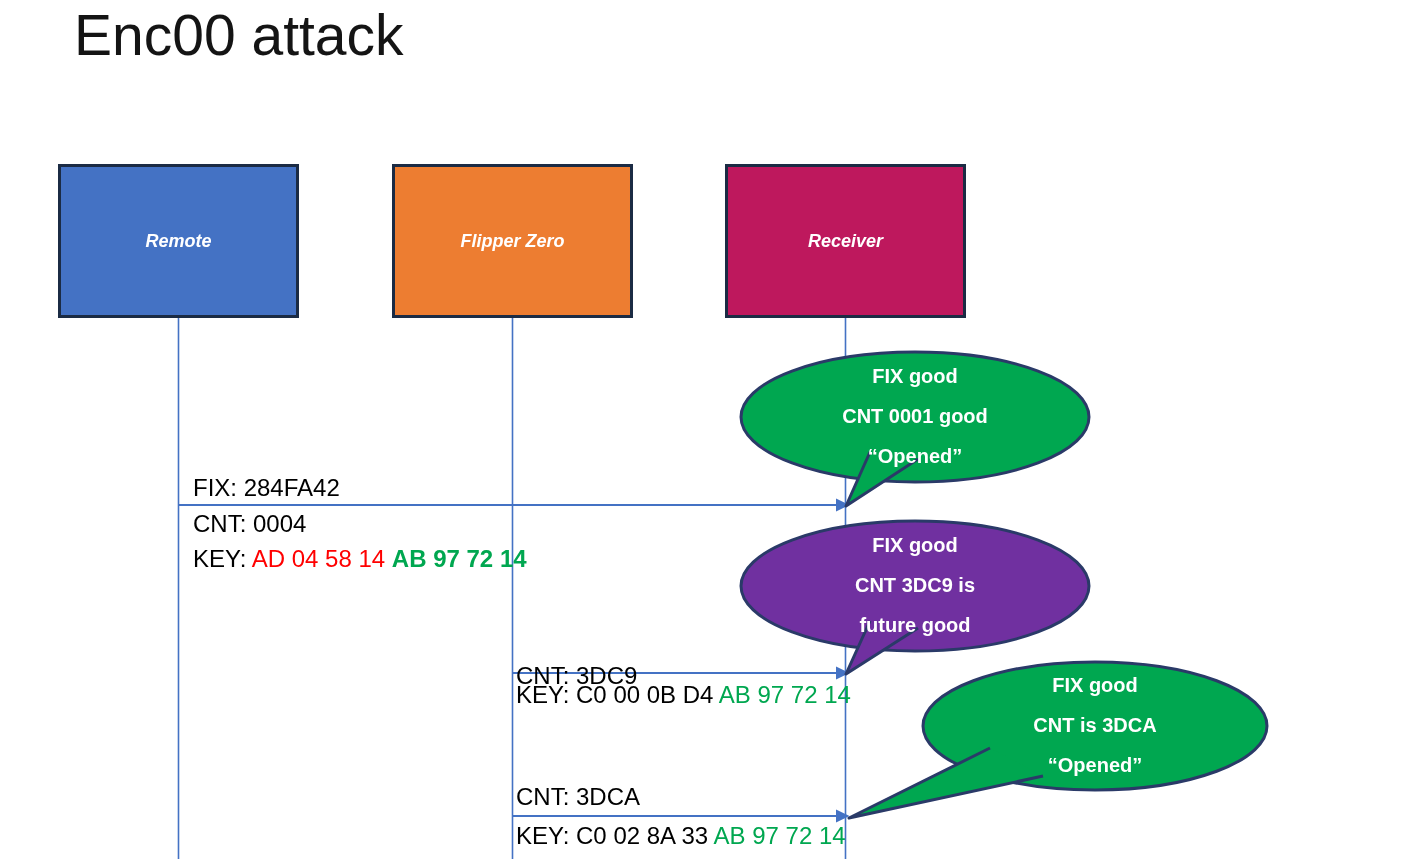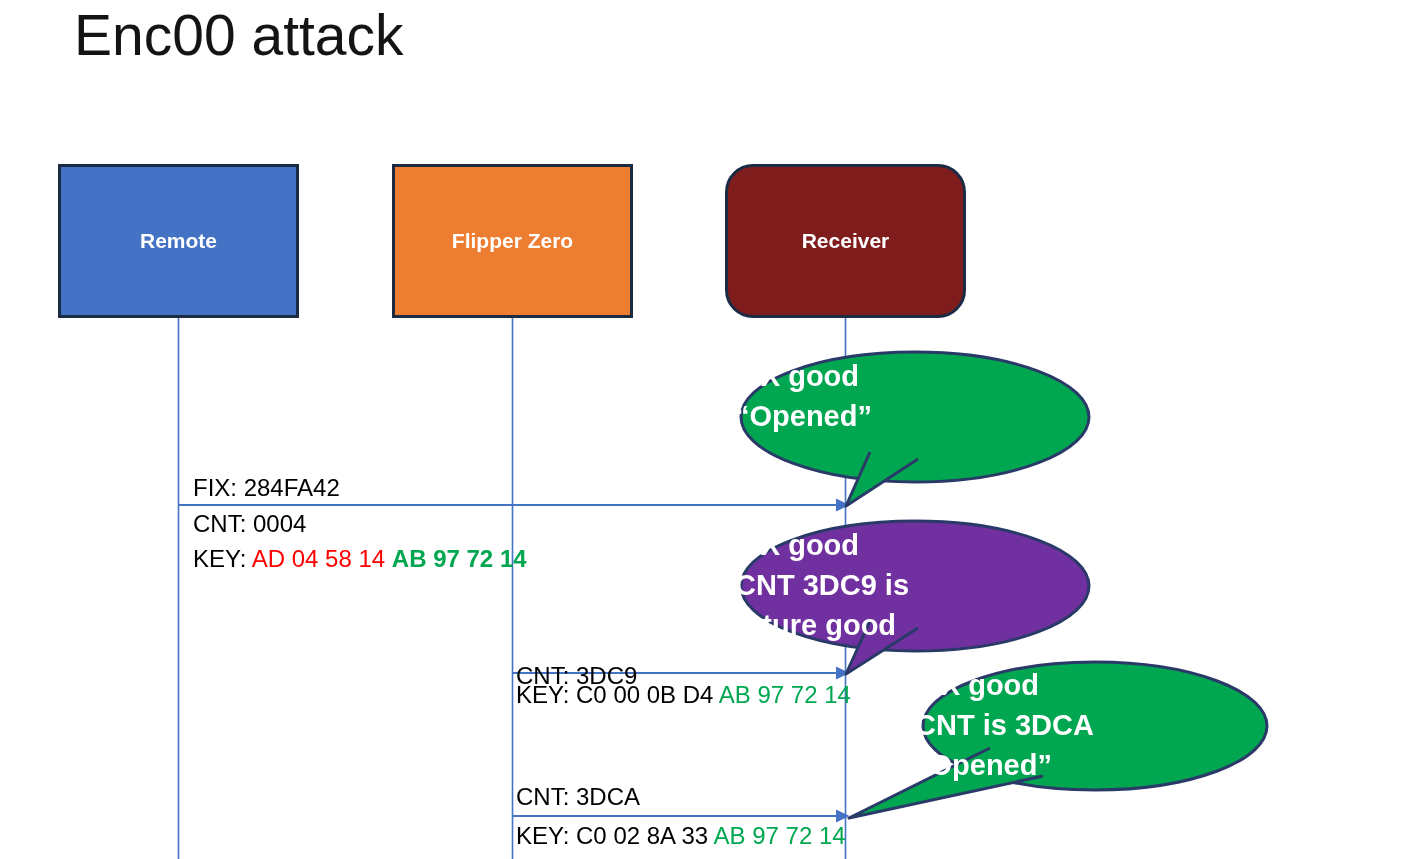--- a/index.html
+++ b/index.html
@@ -13,35 +13,35 @@
   }
   svg.diagram{position:absolute;left:0;top:0;width:1408px;height:859px;}
   .lifeline{stroke:#4472C4;stroke-width:1.6;fill:none;}
   .msg-line{stroke:#4472C4;stroke-width:1.8;fill:none;}
   .arrowhead{fill:#4472C4;stroke:none;}
   .bubble-outline{stroke:#2A3A68;stroke-width:3;stroke-linejoin:round;fill-rule:nonzero;}
   .actor{
     position:absolute;top:164px;width:241px;height:154px;box-sizing:border-box;
     border:3px solid #1B2B44;display:flex;align-items:center;justify-content:center;
   }
-  .actor-label{color:#ffffff;font-size:21px;font-weight:600;}
+  .actor-label{color:#ffffff;font-size:18px;font-weight:600;font-style:italic;}
   .msg{
     position:absolute;font-size:24px;line-height:1.25;color:#000000;white-space:nowrap;
   }
   .m1-fix{left:193px;top:473px;}
   .m1-cnt{left:193px;top:509px;}
   .m1-key{left:193px;top:544px;}
   .m2-cnt{left:516px;top:661px;}
   .m2-key{left:516px;top:680px;}
   .m3-cnt{left:516px;top:782px;}
   .m3-key{left:516px;top:821px;}
   .seg-bold{font-weight:700;}
   .bubble-text{
-    position:absolute;width:360px;text-align:left;color:#ffffff;
-    font-size:29px;font-weight:600;line-height:40px;
+    position:absolute;width:360px;text-align:center;color:#ffffff;
+    font-size:20px;font-weight:600;line-height:40px;
   }
   .bt1{left:735px;top:356px;}
   .bt2{left:735px;top:525px;}
   .bt3{left:915px;top:665px;}
 </style>
 </head>
 <body>
 
 <div class="slide">
 
@@ -71,36 +71,37 @@
     <ellipse class="bubble-outline" cx="1095" cy="726" rx="172" ry="64" fill="#00A750"></ellipse>
     <path class="bubble-outline" d="M 990 748 L 849 818 L 1043 776" fill="#00A750"></path>
   </svg>
 
   <div class="actor" style="left: 58px; background: rgb(68, 114, 196);">
     <span class="actor-label">Remote</span>
   </div>
   <div class="actor" style="left: 392px; background: rgb(237, 125, 49); text-align: right;">
     <span class="actor-label">Flipper Zero</span>
   </div>
-  <div class="actor" style="left: 725px; background: #7f1d1d; border-radius: 28px;">
+  <div class="actor" style="left: 725px; background: #be185d;">
     <span class="actor-label">Receiver</span>
   </div>
 
   <div class="msg m1-fix">FIX: 284FA42</div>
   <div class="msg m1-cnt">CNT: 0004</div>
   <div class="msg m1-key"><span>KEY: </span><span style="color: rgb(255, 0, 0);">AD 04 58 14 </span><span class="seg-bold" style="color: rgb(0, 167, 80);">AB 97 72 14</span></div>
 
   <div class="msg m2-cnt">CNT: 3DC9</div>
   <div class="msg m2-key"><span>KEY: C0 00 0B D4 </span><span style="color: rgb(0, 167, 80);">AB 97 72 14</span></div>
 
   <div class="msg m3-cnt">CNT: 3DCA</div>
   <div class="msg m3-key"><span>KEY: C0 02 8A 33 </span><span style="color: rgb(0, 167, 80);">AB 97 72 14</span></div>
 
   <div class="bubble-text bt1">
     <div>FIX good</div>
+    <div>CNT 0001 good</div>
     <div>“Opened”</div>
   </div>
   <div class="bubble-text bt2">
     <div>FIX good</div>
     <div>CNT 3DC9 is</div>
     <div>future good</div>
   </div>
   <div class="bubble-text bt3">
     <div>FIX good</div>
     <div>CNT is 3DCA</div>

